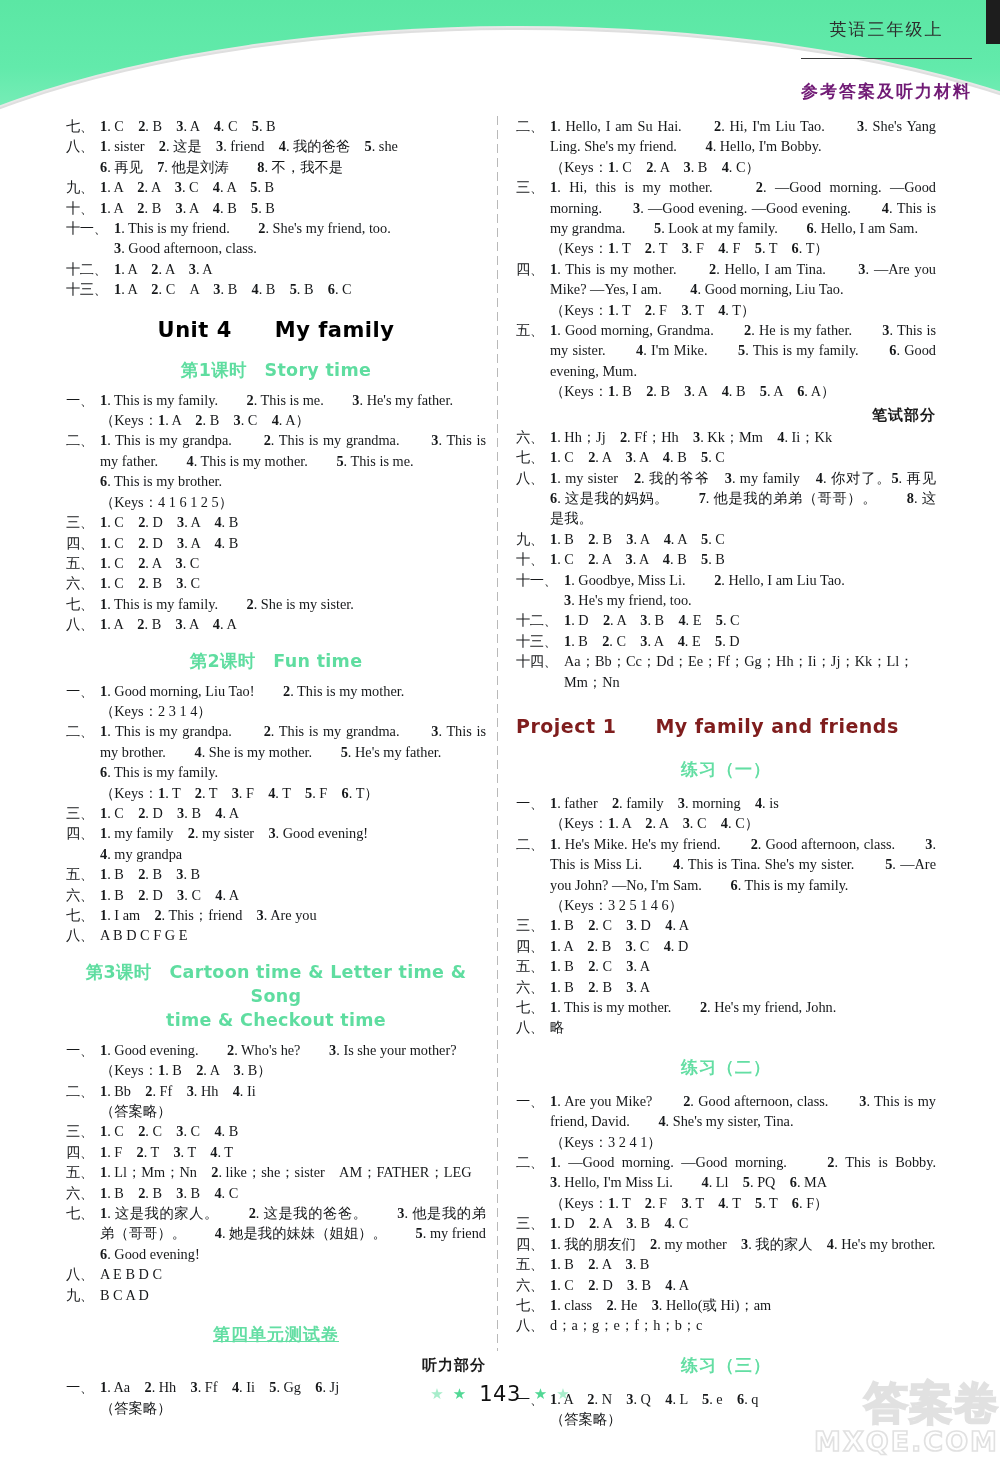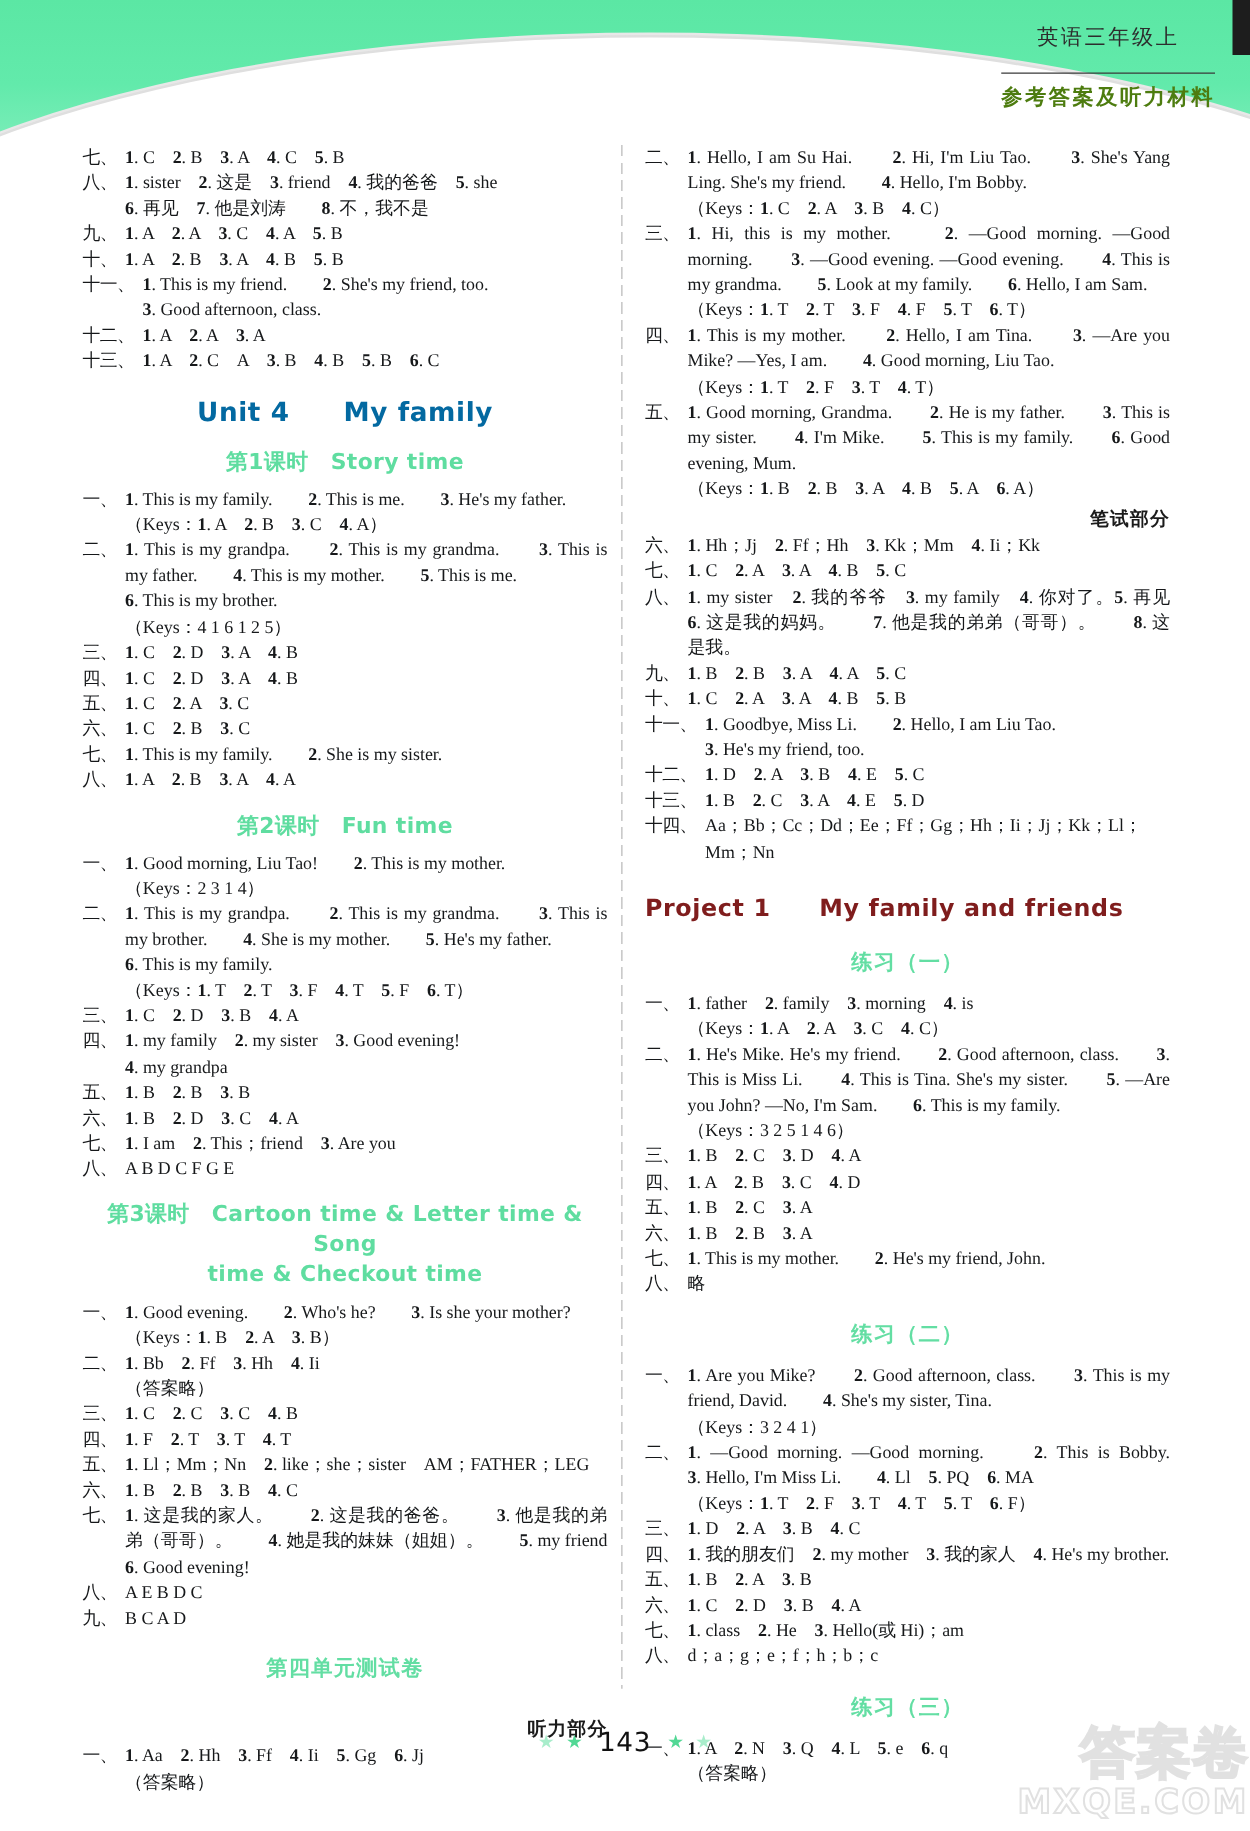--- a/index.html
+++ b/index.html
@@ -69,23 +69,23 @@
     color: #2d2d2d;
     letter-spacing: 2px;
     padding-bottom: 17px;
     border-bottom: 1.5px solid #3a3a3a;
     white-space: nowrap;
   }
   #header-text .line2 {
     font-family: "DejaVu Sans", sans-serif;
     font-weight: bold;
     font-size: 17px;
-    color: #4d7c0f;
+    color: #701a75;
     letter-spacing: 2px;
-    margin-top: 7px;
+    margin-top: 21px;
     white-space: nowrap;
   }
 
   
   #content {
     position: absolute;
     top: 116px;
     left: 0;
     width: 1000px;
     height: 1250px;
@@ -135,21 +135,21 @@
 
   .plain {
     font-size: 14.3px;
     line-height: 20.4px;
     color: #16181a;
   }
 
   
   .h-unit {
     text-align: center;
-    color: #0369a1;
+    color: #000000;
     font-family: "DejaVu Sans", sans-serif;
     font-weight: bold;
     font-size: 21px;
     letter-spacing: 0.5px;
     margin: 16px 0 4px 0;
   }
   .h-lesson {
     text-align: center;
     color: #5fddA0;
     font-family: "DejaVu Sans", sans-serif;
@@ -159,21 +159,22 @@
     margin: 14px 0 8px 0;
     line-height: 24px;
   }
   .h-test {
     text-align: center;
     color: #63deA3;
     font-family: "DejaVu Sans", sans-serif;
     font-weight: bold;
     font-size: 17px;
     letter-spacing: 1px;
-    margin: 18px 0 28px 0;
+    margin: 18px 0 10px 0;
+    text-decoration: underline;
   }
   .h-section {
     text-align: right;
     color: #1a1a1a;
     font-family: "DejaVu Sans", sans-serif;
     font-weight: bold;
     font-size: 15px;
     letter-spacing: 1px;
     margin: 4px 0 2px 0;
   }

